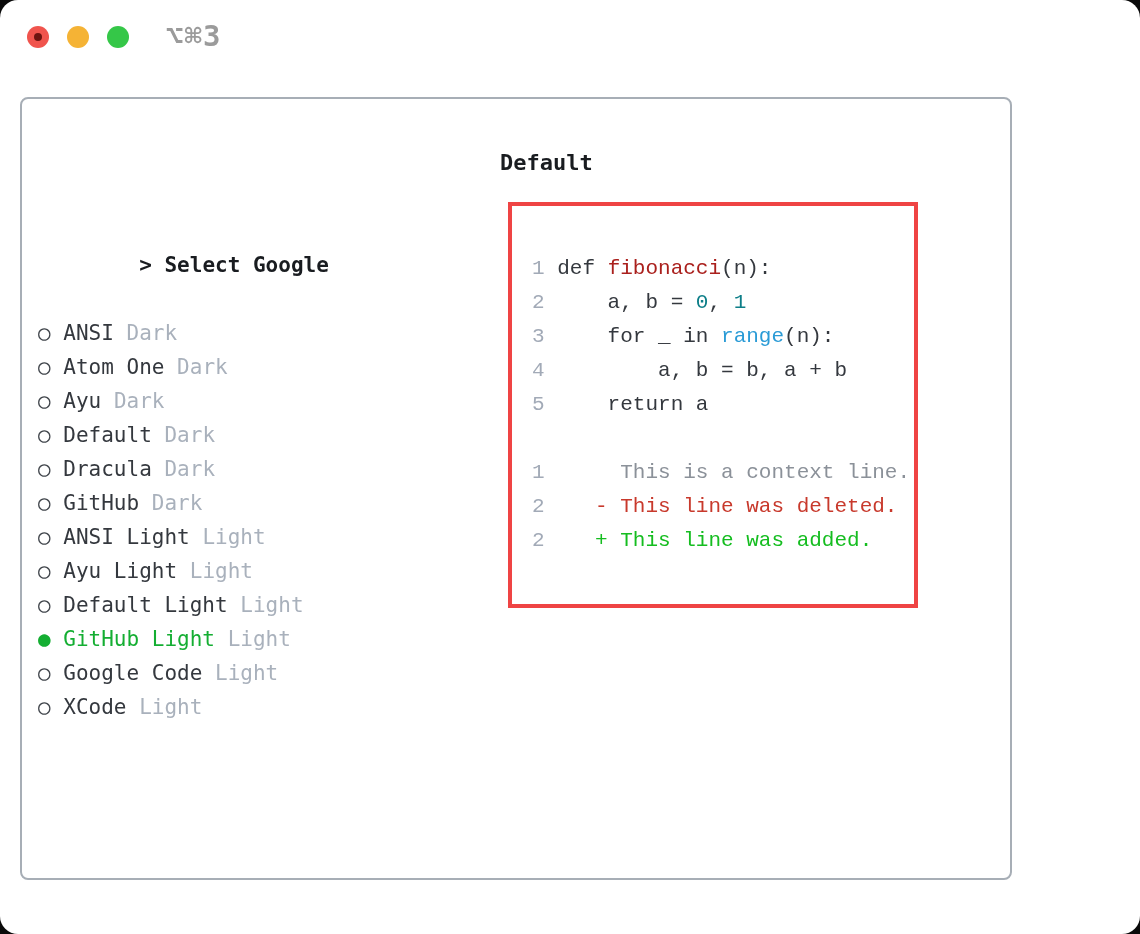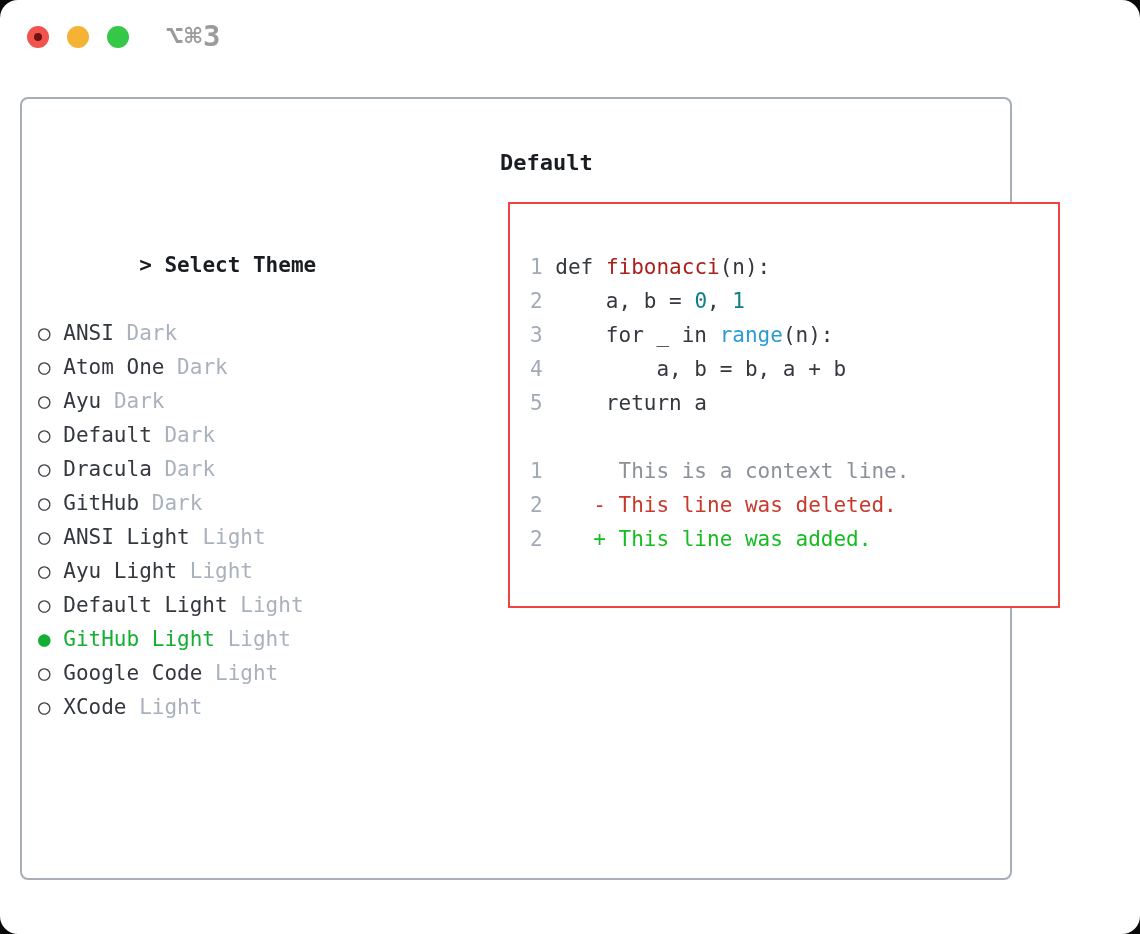--- a/index.html
+++ b/index.html
@@ -13,41 +13,41 @@
   .t-zoom{left:107px;}
   .win-title{position:absolute;left:166px;top:19px;font-size:29px;font-weight:bold;letter-spacing:1px;}
   
   .panel{position:absolute;left:20px;top:97px;width:992px;height:783px;border:2px solid #a7aeb6;border-radius:8px;box-sizing:border-box;background:#fff;}
   .left-col{position:absolute;left:16px;top:47px;width:404px;font-size:21px;line-height:34px;white-space:pre;}
   .row{height:34px;}
   .row .mk{display:inline;}
   .blank-row{height:34px;}
   .hdr-label{font-weight:bold;}
   .preview-heading{position:absolute;left:478px;top:47px;font-size:22px;line-height:34px;font-weight:bold;}
-  .preview-box{position:absolute;left:486px;top:103px;width:552px;height:406px;border:2px solid #ef4444;box-sizing:border-box;background:#ffffff;}
+  .preview-box{position:absolute;left:486px;top:103px;width:410px;height:406px;border:4px solid #ef4444;box-sizing:border-box;background:#ffffff;font-family:Liberation Mono, monospace;}
   .code{padding:46px 0 0 20px;font-size:21px;line-height:34px;white-space:pre;}
   .code-line{height:34px;}
 </style>
 </head>
 <body>
 
 <div class="window">
 
   <div class="traffic t-close" style="background: rgb(240, 84, 77);">
     <div class="dot" style="background: rgb(109, 20, 16);"></div>
   </div>
   <div class="traffic t-min" style="background: rgb(245, 179, 53);"></div>
   <div class="traffic t-zoom" style="background: rgb(53, 199, 72);"></div>
   <div class="win-title" style="color: rgb(155, 155, 155);">⌥⌘3</div>
 
   <div class="panel">
 
     <div class="left-col">
       <div class="row">
-        <span class="mk" id="hdr-marker" style="color: rgb(25, 28, 32); font-weight: bold;">&gt; </span><span class="hdr-label" id="hdr-label" style="color: rgb(25, 28, 32);">Select Theme</span>
+        <span class="mk" id="hdr-marker" style="color: rgb(25, 28, 32); font-weight: bold;">&gt; </span><span class="hdr-label" id="hdr-label" style="color: rgb(25, 28, 32);">Select Google</span>
       </div>
       <div id="theme-list"><div class="row"><span style="color: rgb(65, 70, 76);">○ </span><span style="color: rgb(52, 56, 62);">ANSI</span><span style="color: rgb(169, 177, 188);"> Dark</span></div><div class="row"><span style="color: rgb(65, 70, 76);">○ </span><span style="color: rgb(52, 56, 62);">Atom One</span><span style="color: rgb(169, 177, 188);"> Dark</span></div><div class="row"><span style="color: rgb(65, 70, 76);">○ </span><span style="color: rgb(52, 56, 62);">Ayu</span><span style="color: rgb(169, 177, 188);"> Dark</span></div><div class="row"><span style="color: rgb(65, 70, 76);">○ </span><span style="color: rgb(52, 56, 62);">Default</span><span style="color: rgb(169, 177, 188);"> Dark</span></div><div class="row"><span style="color: rgb(65, 70, 76);">○ </span><span style="color: rgb(52, 56, 62);">Dracula</span><span style="color: rgb(169, 177, 188);"> Dark</span></div><div class="row"><span style="color: rgb(65, 70, 76);">○ </span><span style="color: rgb(52, 56, 62);">GitHub</span><span style="color: rgb(169, 177, 188);"> Dark</span></div><div class="row"><span style="color: rgb(65, 70, 76);">○ </span><span style="color: rgb(52, 56, 62);">ANSI Light</span><span style="color: rgb(169, 177, 188);"> Light</span></div><div class="row"><span style="color: rgb(65, 70, 76);">○ </span><span style="color: rgb(52, 56, 62);">Ayu Light</span><span style="color: rgb(169, 177, 188);"> Light</span></div><div class="row"><span style="color: rgb(65, 70, 76);">○ </span><span style="color: rgb(52, 56, 62);">Default Light</span><span style="color: rgb(169, 177, 188);"> Light</span></div><div class="row"><span style="color: rgb(20, 174, 50);">● </span><span style="color: rgb(20, 174, 50);">GitHub Light</span><span style="color: rgb(169, 177, 188);"> Light</span></div><div class="row"><span style="color: rgb(65, 70, 76);">○ </span><span style="color: rgb(52, 56, 62);">Google Code</span><span style="color: rgb(169, 177, 188);"> Light</span></div><div class="row"><span style="color: rgb(65, 70, 76);">○ </span><span style="color: rgb(52, 56, 62);">XCode</span><span style="color: rgb(169, 177, 188);"> Light</span></div></div>
       <div class="blank-row"></div>
       <div class="row">
         <span class="hdr-label" id="apply-hdr" style="color: rgb(25, 28, 32);">  Apply To</span>
       </div>
       
       
       
     </div>

